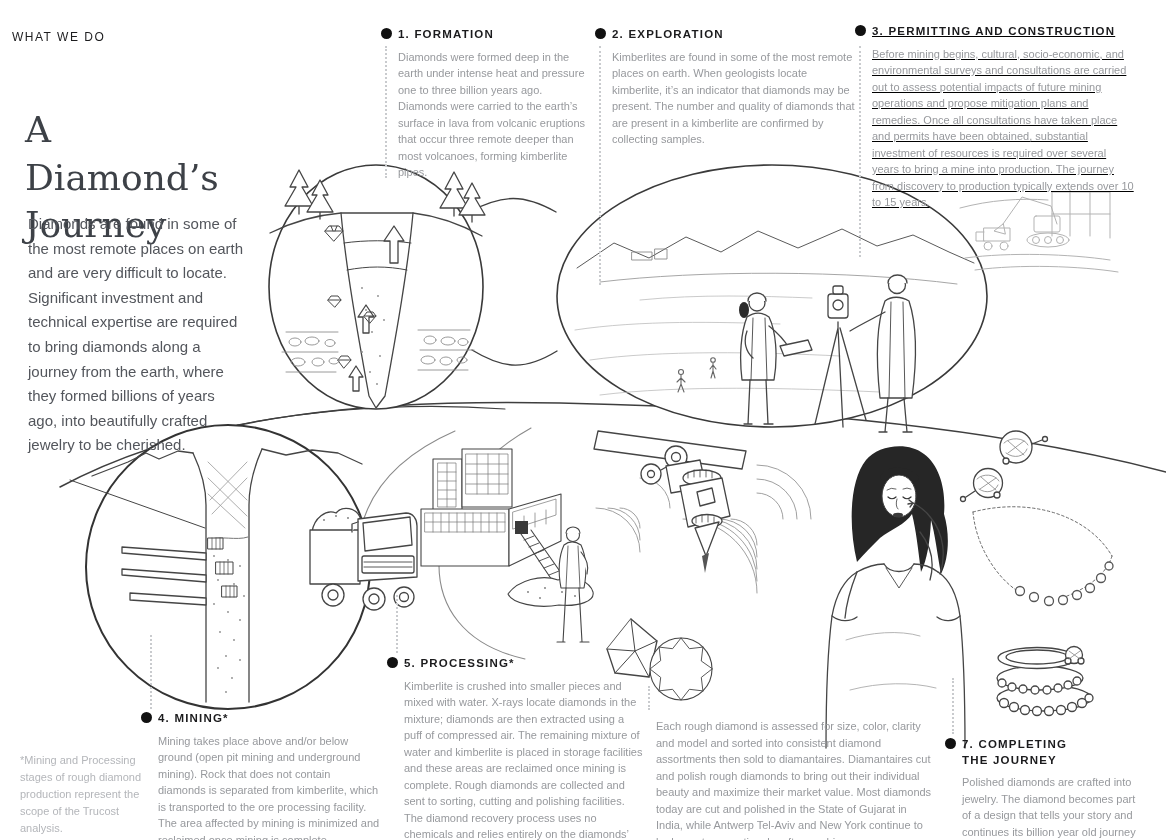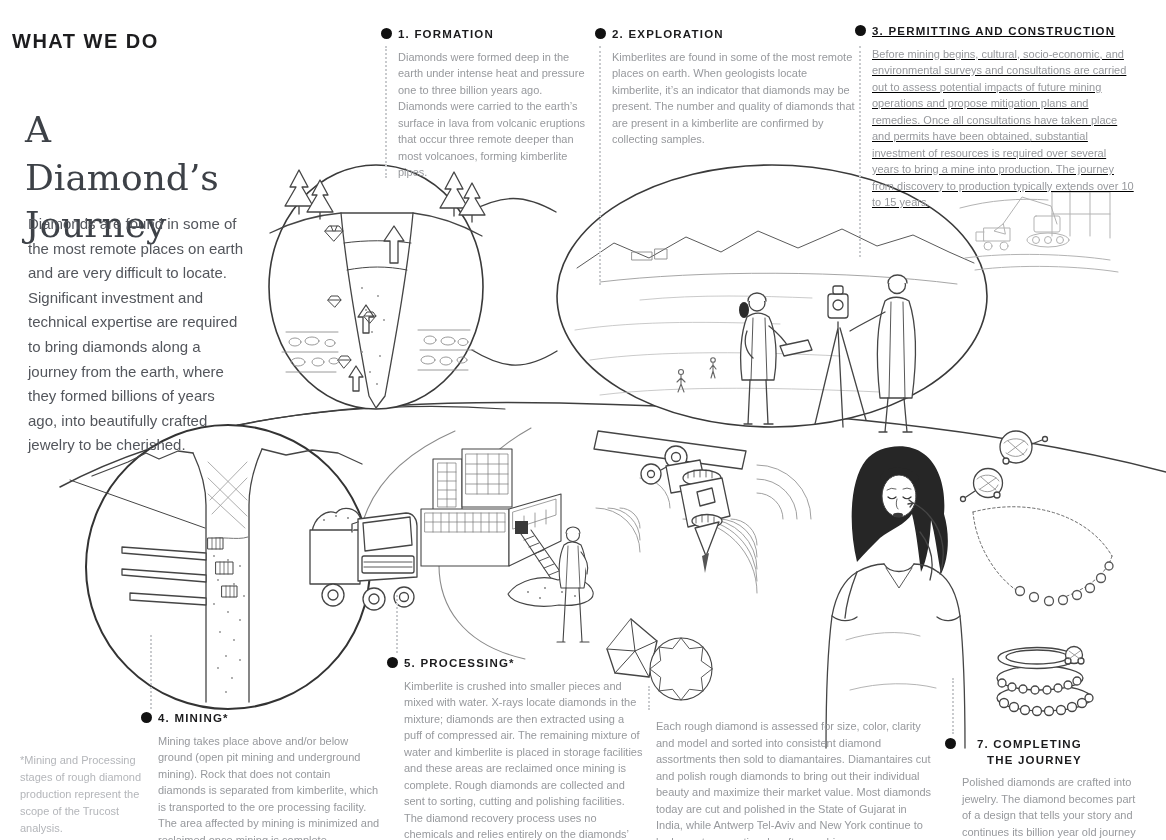--- a/index.html
+++ b/index.html
@@ -1,26 +1,26 @@
 <!DOCTYPE html>
 <html><head>
 <meta charset="utf-8">
 <style>
   html,body{margin:0;padding:0;background:#fff;}
   .page{position:relative;width:1166px;height:840px;background:#ffffff;overflow:hidden;
         font-family:"Liberation Sans",sans-serif;}
   .art{position:absolute;left:0;top:0;z-index:0;}
   .txt{position:absolute;z-index:2;}
-  .eyebrow{left:12px;top:30px;font-size:20px;font-weight:bold;letter-spacing:1.5px;color:#1d1d1f;}
+  .eyebrow{left:12px;top:30px;font-size:12px;font-weight:normal;letter-spacing:1.5px;color:#1d1d1f;}
   .title{left:9px;top:90px;width:230px;font-family:"DejaVu Serif",serif;font-size:36px;
          line-height:1.32;color:#3d4147;font-weight:normal;}
   .intro{left:12px;top:196px;width:218px;font-size:15px;line-height:1.64;color:#53565c;}
   .footnote{left:20px;top:752px;width:132px;font-size:11px;line-height:1.55;color:#b4b6ba;}
   .step{position:absolute;z-index:2;}
-  .step-h{display:flex;align-items:flex-start;text-align:right;}
+  .step-h{display:flex;align-items:flex-start;}
   .bullet{flex:0 0 auto;width:11px;height:11px;border-radius:50%;background:#111;margin:1px 6px 0 0;}
   .step-label{font-size:11.5px;font-weight:bold;letter-spacing:1.2px;color:#1b1b1d;line-height:1.35;}
   .step-body{margin-top:6px;padding-left:17px;font-size:11px;line-height:1.5;color:#97999d;}
   .dot-line{position:absolute;z-index:1;width:0;border-left:2px dotted #c9cbce;}
   #l1{left:385px;top:46px;height:132px;}
   #l2{left:599px;top:46px;height:239px;}
   #l3{left:859px;top:46px;height:211px;}
   #l4{left:150px;top:635px;height:74px;}
   #l5{left:396px;top:595px;height:58px;}
   #l6{left:648px;top:686px;height:24px;}

